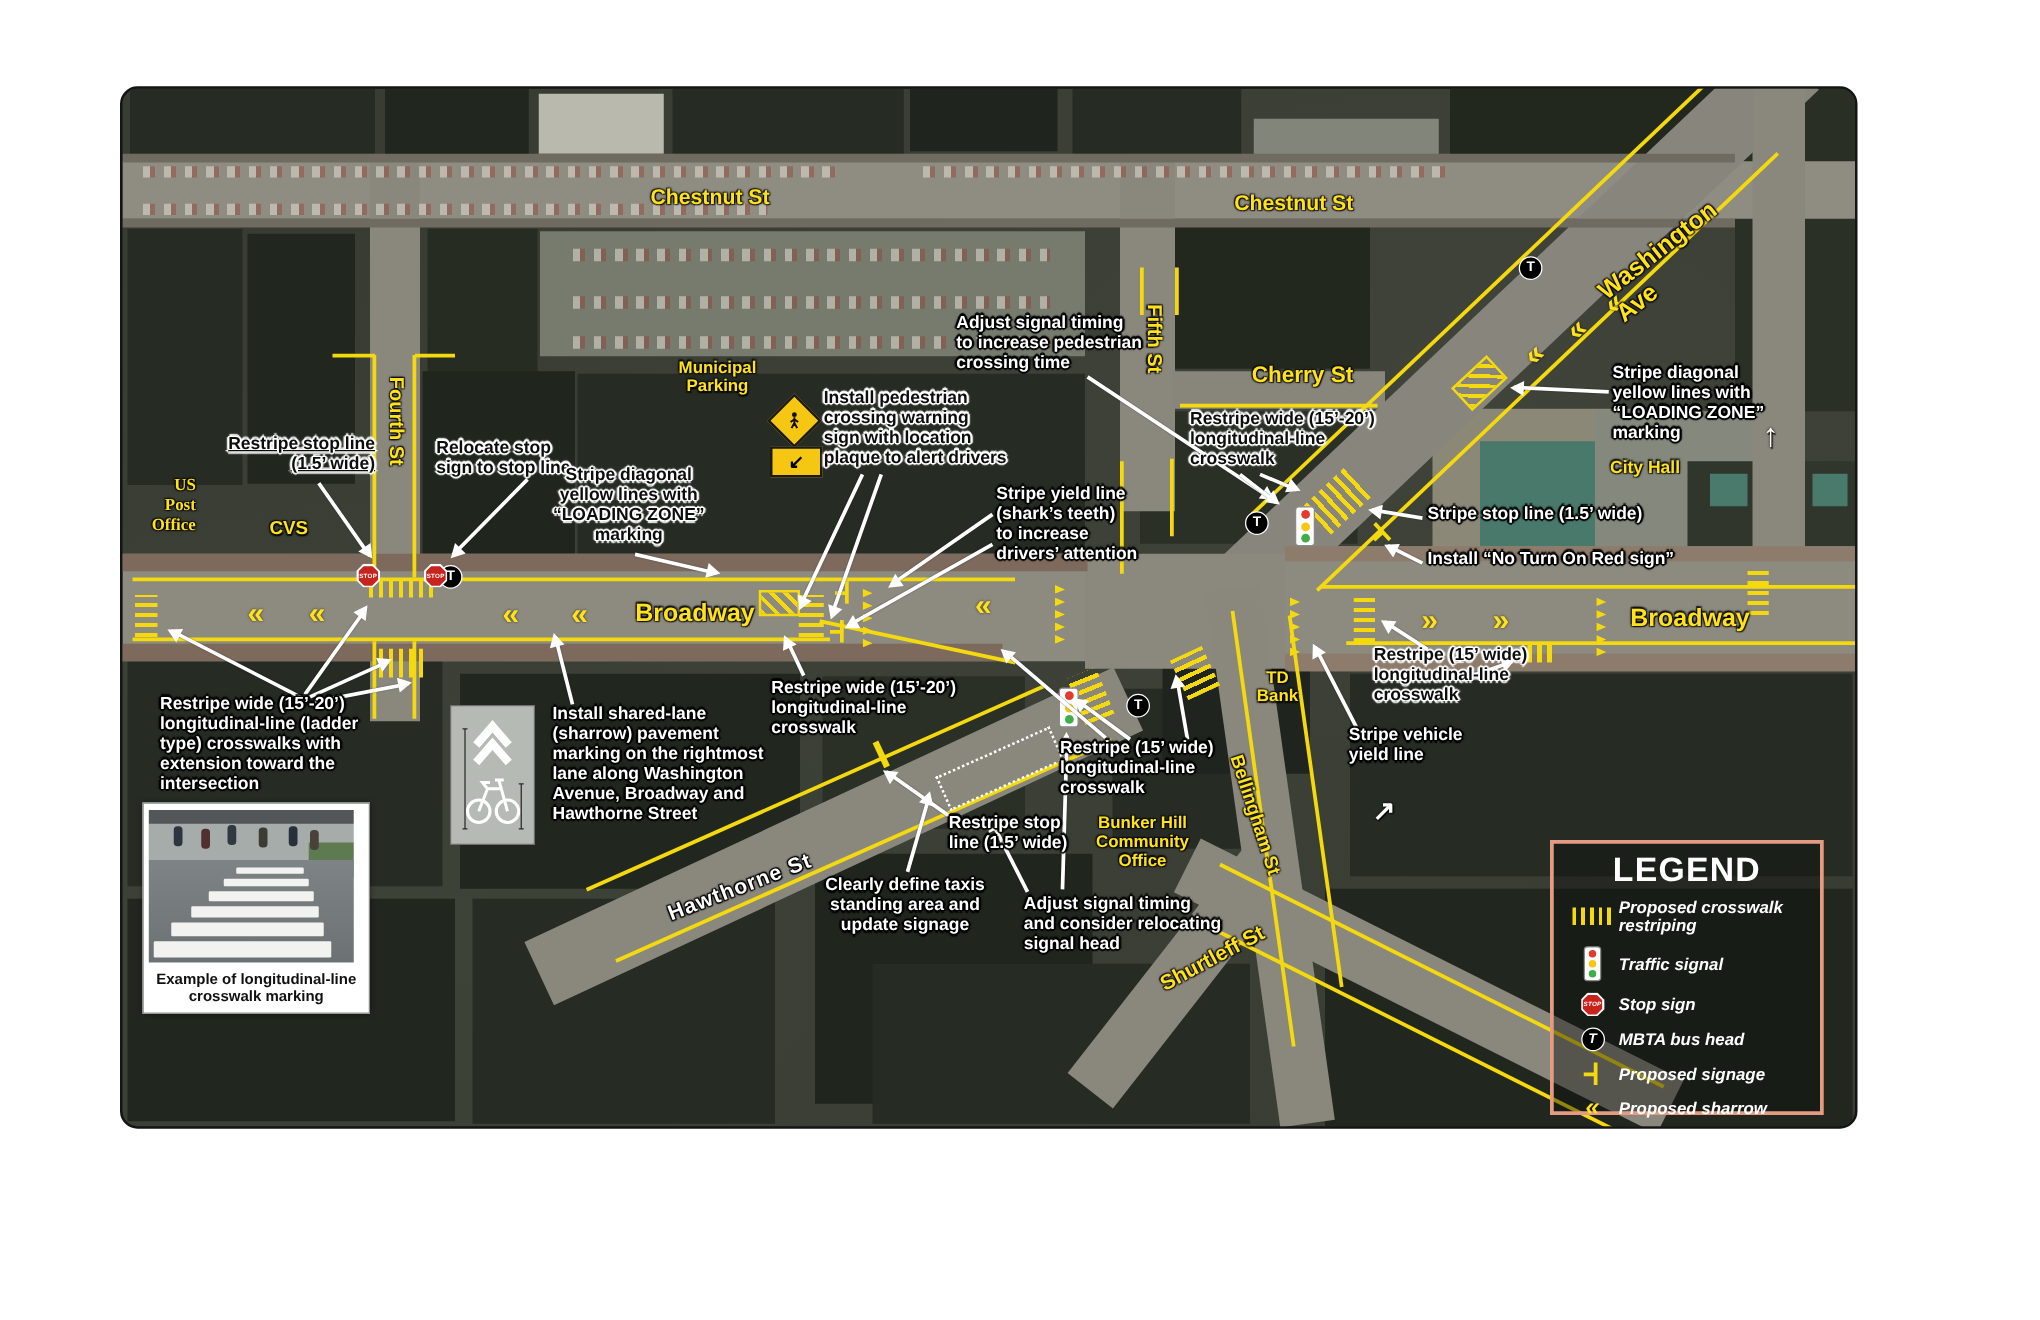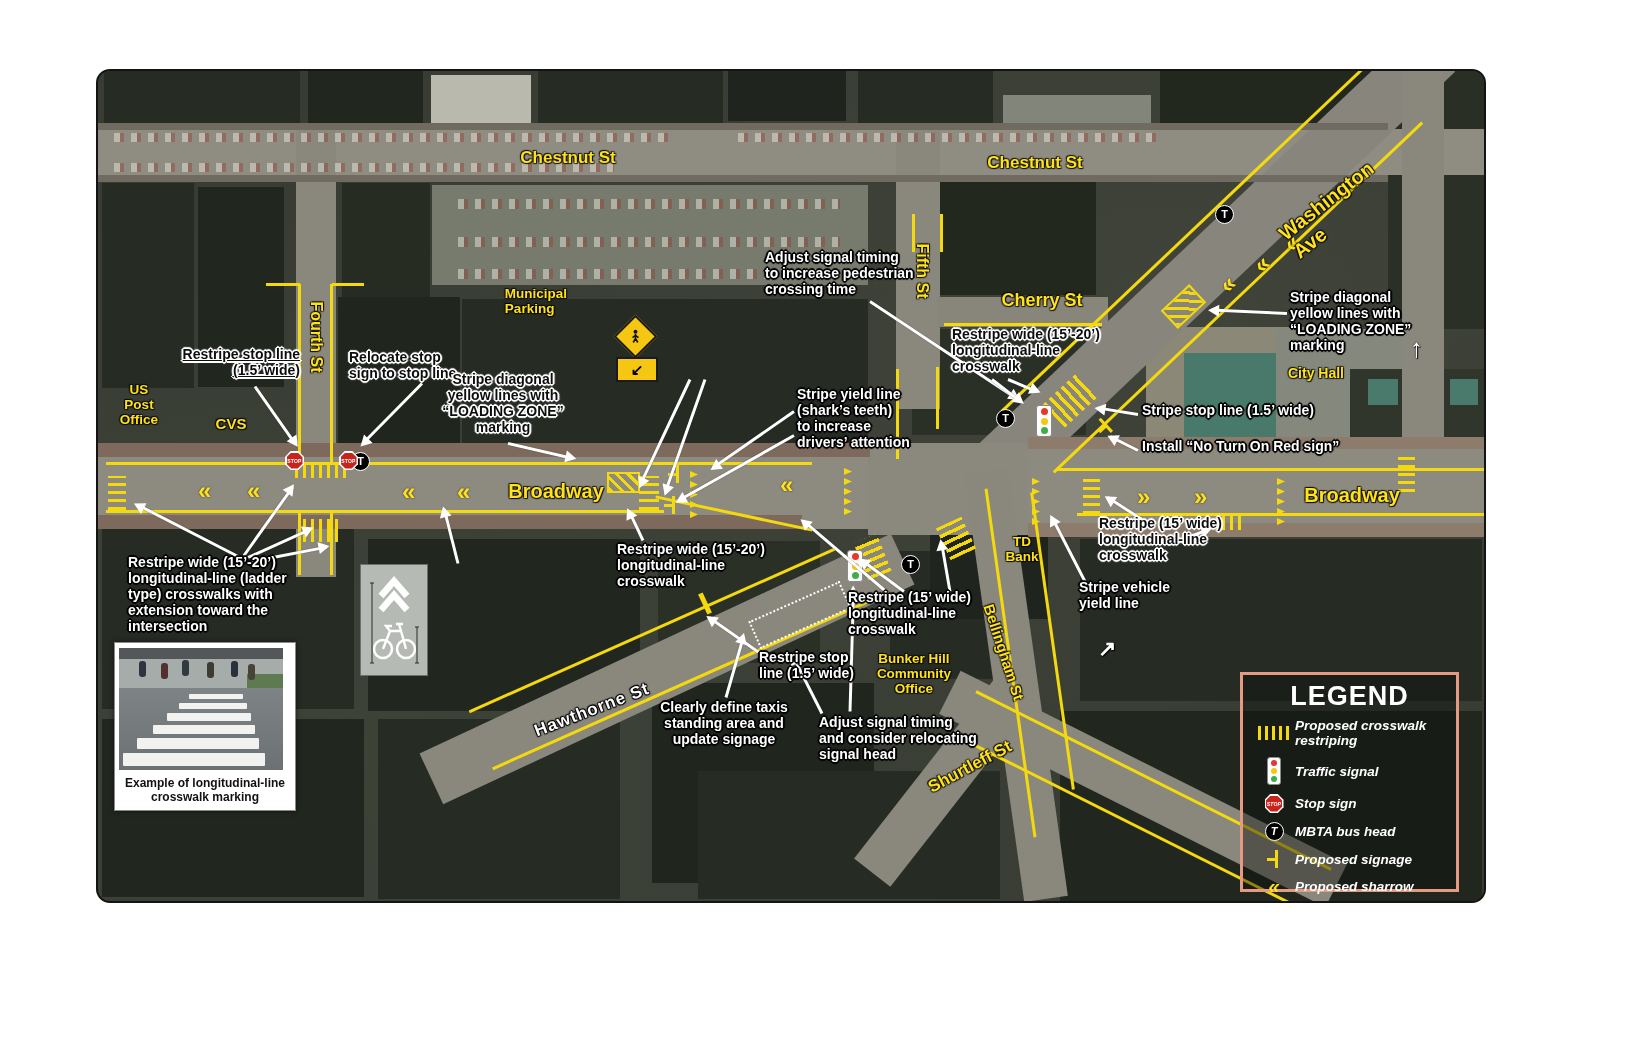--- a/index.html
+++ b/index.html
@@ -294,41 +294,45 @@
     <span class="lbl yl" style="left:218px;top:266px;font-size:16px;transform:translate(-50%,-50%) rotate(90deg);">Fourth St</span>
     <span class="lbl yl" style="left:824px;top:200px;font-size:16px;transform:translate(-50%,-50%) rotate(90deg);">Fifth St</span>
     <span class="lbl yl" style="left:944px;top:229px;font-size:18px;">Cherry St</span>
     <span class="lbl yl" style="left:1246px;top:131px;font-size:20px;transform:translate(-50%,-50%) rotate(-38deg);">Washington Ave</span>
     <span class="lbl yl" style="left:458px;top:420px;font-size:20px;">Broadway</span>
     <span class="lbl yl" style="left:1254px;top:424px;font-size:20px;">Broadway</span>
     <span class="lbl wh" style="left:494px;top:639px;font-size:17px;letter-spacing:1px;transform:translate(-50%,-50%) rotate(-21deg);">Hawthorne St</span>
     <span class="lbl yl" style="left:906px;top:581px;font-size:15px;transform:translate(-50%,-50%) rotate(72deg);">Bellingham St</span>
     <span class="lbl yl" style="left:872px;top:696px;font-size:17px;transform:translate(-50%,-50%) rotate(-28deg);">Shurtleff St</span>
 
-    <span class="lbl yl" style="left:438px;top:230px;font-size:13.5px;">Municipal
+    <span class="lbl yl" style="left:476px;top:230px;font-size:13.5px;text-align:center;">Municipal
 Parking</span>
-    <span class="lbl yl" style="left:41px;top:333px;font-size:13.5px;text-align:center;">US
+    <span class="lbl yl" style="left:41px;top:333px;font-size:13.5px;text-align:right;font-family:Liberation Serif, serif;">US
 Post
 Office</span>
     <span class="lbl yl" style="left:133px;top:352px;font-size:15px;">CVS</span>
     <span class="lbl yl" style="left:1218px;top:302px;font-size:14px;">City Hall</span>
     <span class="lbl yl" style="left:924px;top:478px;font-size:13.5px;text-align:center;">TD
 Bank</span>
     <span class="lbl yl" style="left:816px;top:602px;font-size:13.5px;text-align:center;">Bunker Hill
 Community
 Office</span>
 
     <div class="co dk" style="left:74px;top:276px;width:128px;text-align:right;text-decoration:underline;">Restripe stop line
 (1.5’ wide)</div>
     <div class="co dk" style="left:251px;top:279px;">Relocate stop
 sign to stop line</div>
     <div class="co dk" style="left:330px;top:301px;width:150px;text-align:center;">Stripe diagonal
 yellow lines with
 “LOADING ZONE”
 marking</div>
+    <div class="co dk" style="left:561px;top:239px;">Install pedestrian
+crossing warning
+sign with location
+plaque to alert drivers</div>
     <div class="co lt" style="left:667px;top:179px;">Adjust signal timing
 to increase pedestrian
 crossing time</div>
     <div class="co lt" style="left:699px;top:316px;">Stripe yield line
 (shark’s teeth)
 to increase
 drivers’ attention</div>
     <div class="co dk" style="left:854px;top:256px;">Restripe wide (15’-20’)
 longitudinal-line
 crosswalk</div>
@@ -344,20 +348,26 @@
     <div class="co lt" style="left:981px;top:509px;">Stripe vehicle
 yield line</div>
     <div class="co lt" style="left:750px;top:519px;">Restripe (15’ wide)
 longitudinal-line
 crosswalk</div>
     <div class="co lt" style="left:30px;top:484px;">Restripe wide (15’-20’)
 longitudinal-line (ladder
 type) crosswalks with
 extension toward the
 intersection</div>
+    <div class="co lt" style="left:344px;top:492px;">Install shared-lane
+(sharrow) pavement
+marking on the rightmost
+lane along Washington
+Avenue, Broadway and
+Hawthorne Street</div>
     <div class="co lt" style="left:519px;top:471px;">Restripe wide (15’-20’)
 longitudinal-line
 crosswalk</div>
     <div class="co lt" style="left:661px;top:579px;">Restripe stop
 line (1.5’ wide)</div>
     <div class="co lt" style="left:560px;top:629px;width:132px;text-align:center;">Clearly define taxis
 standing area and
 update signage</div>
     <div class="co lt" style="left:721px;top:644px;">Adjust signal timing
 and consider relocating

